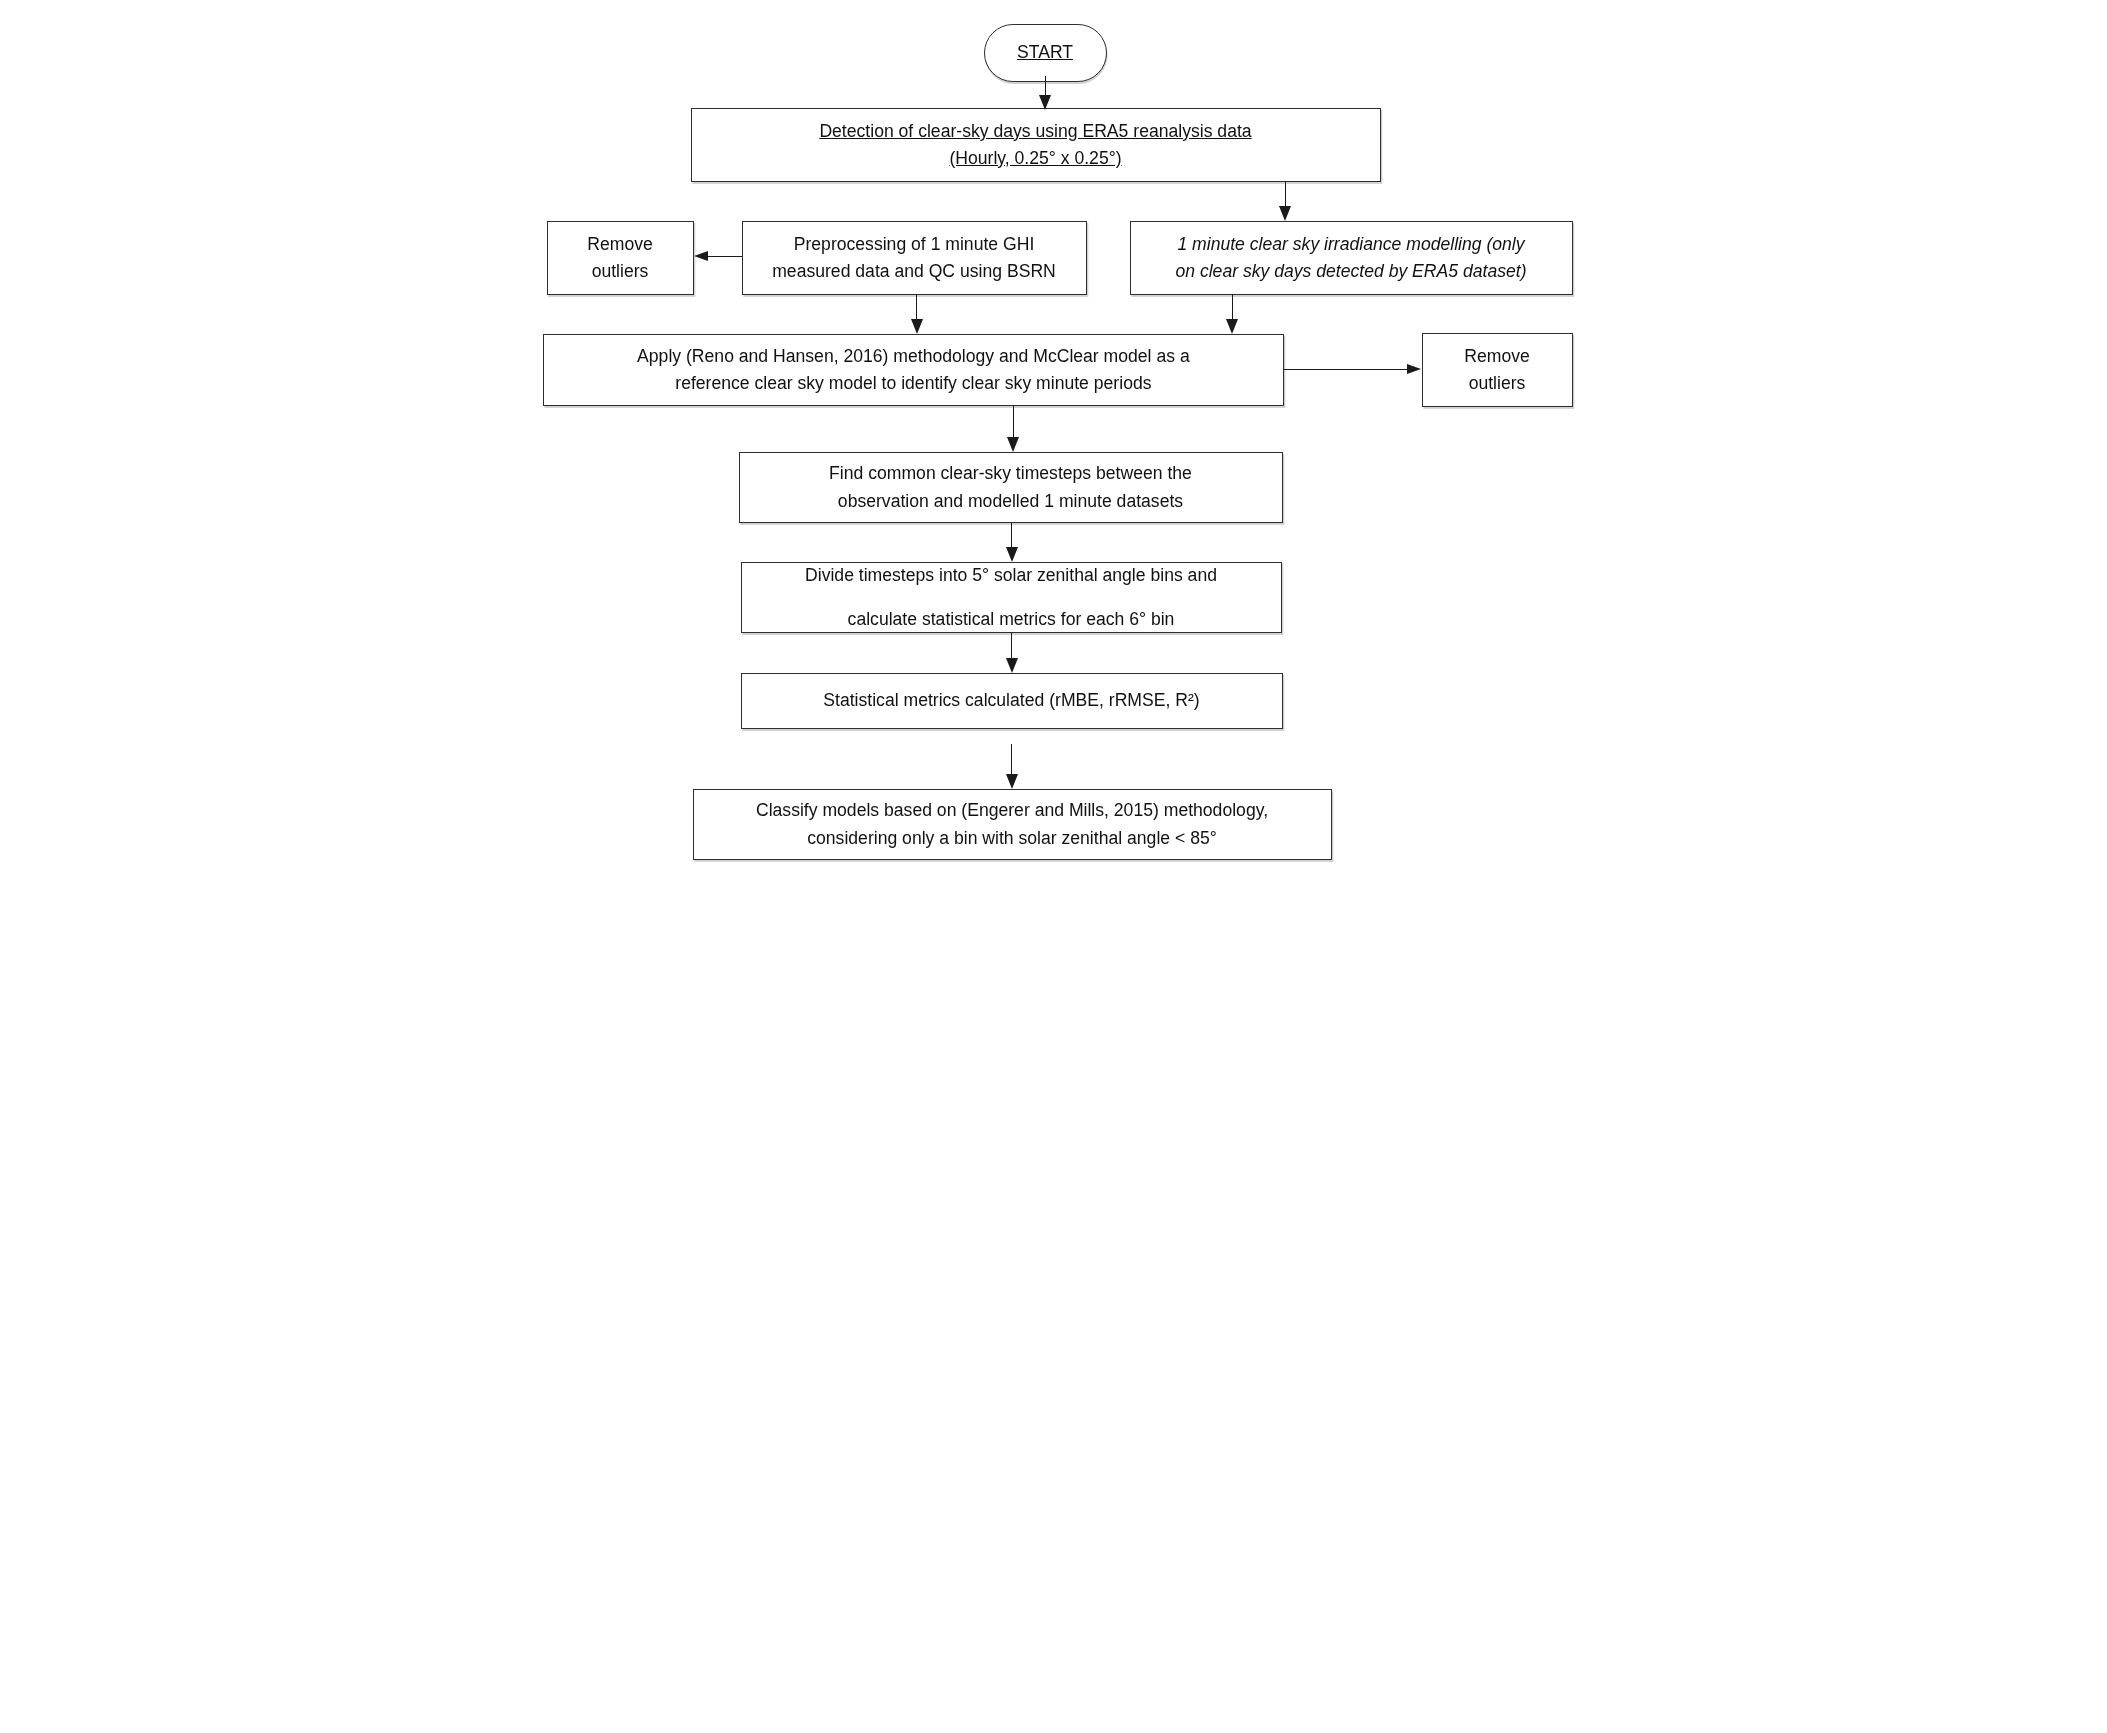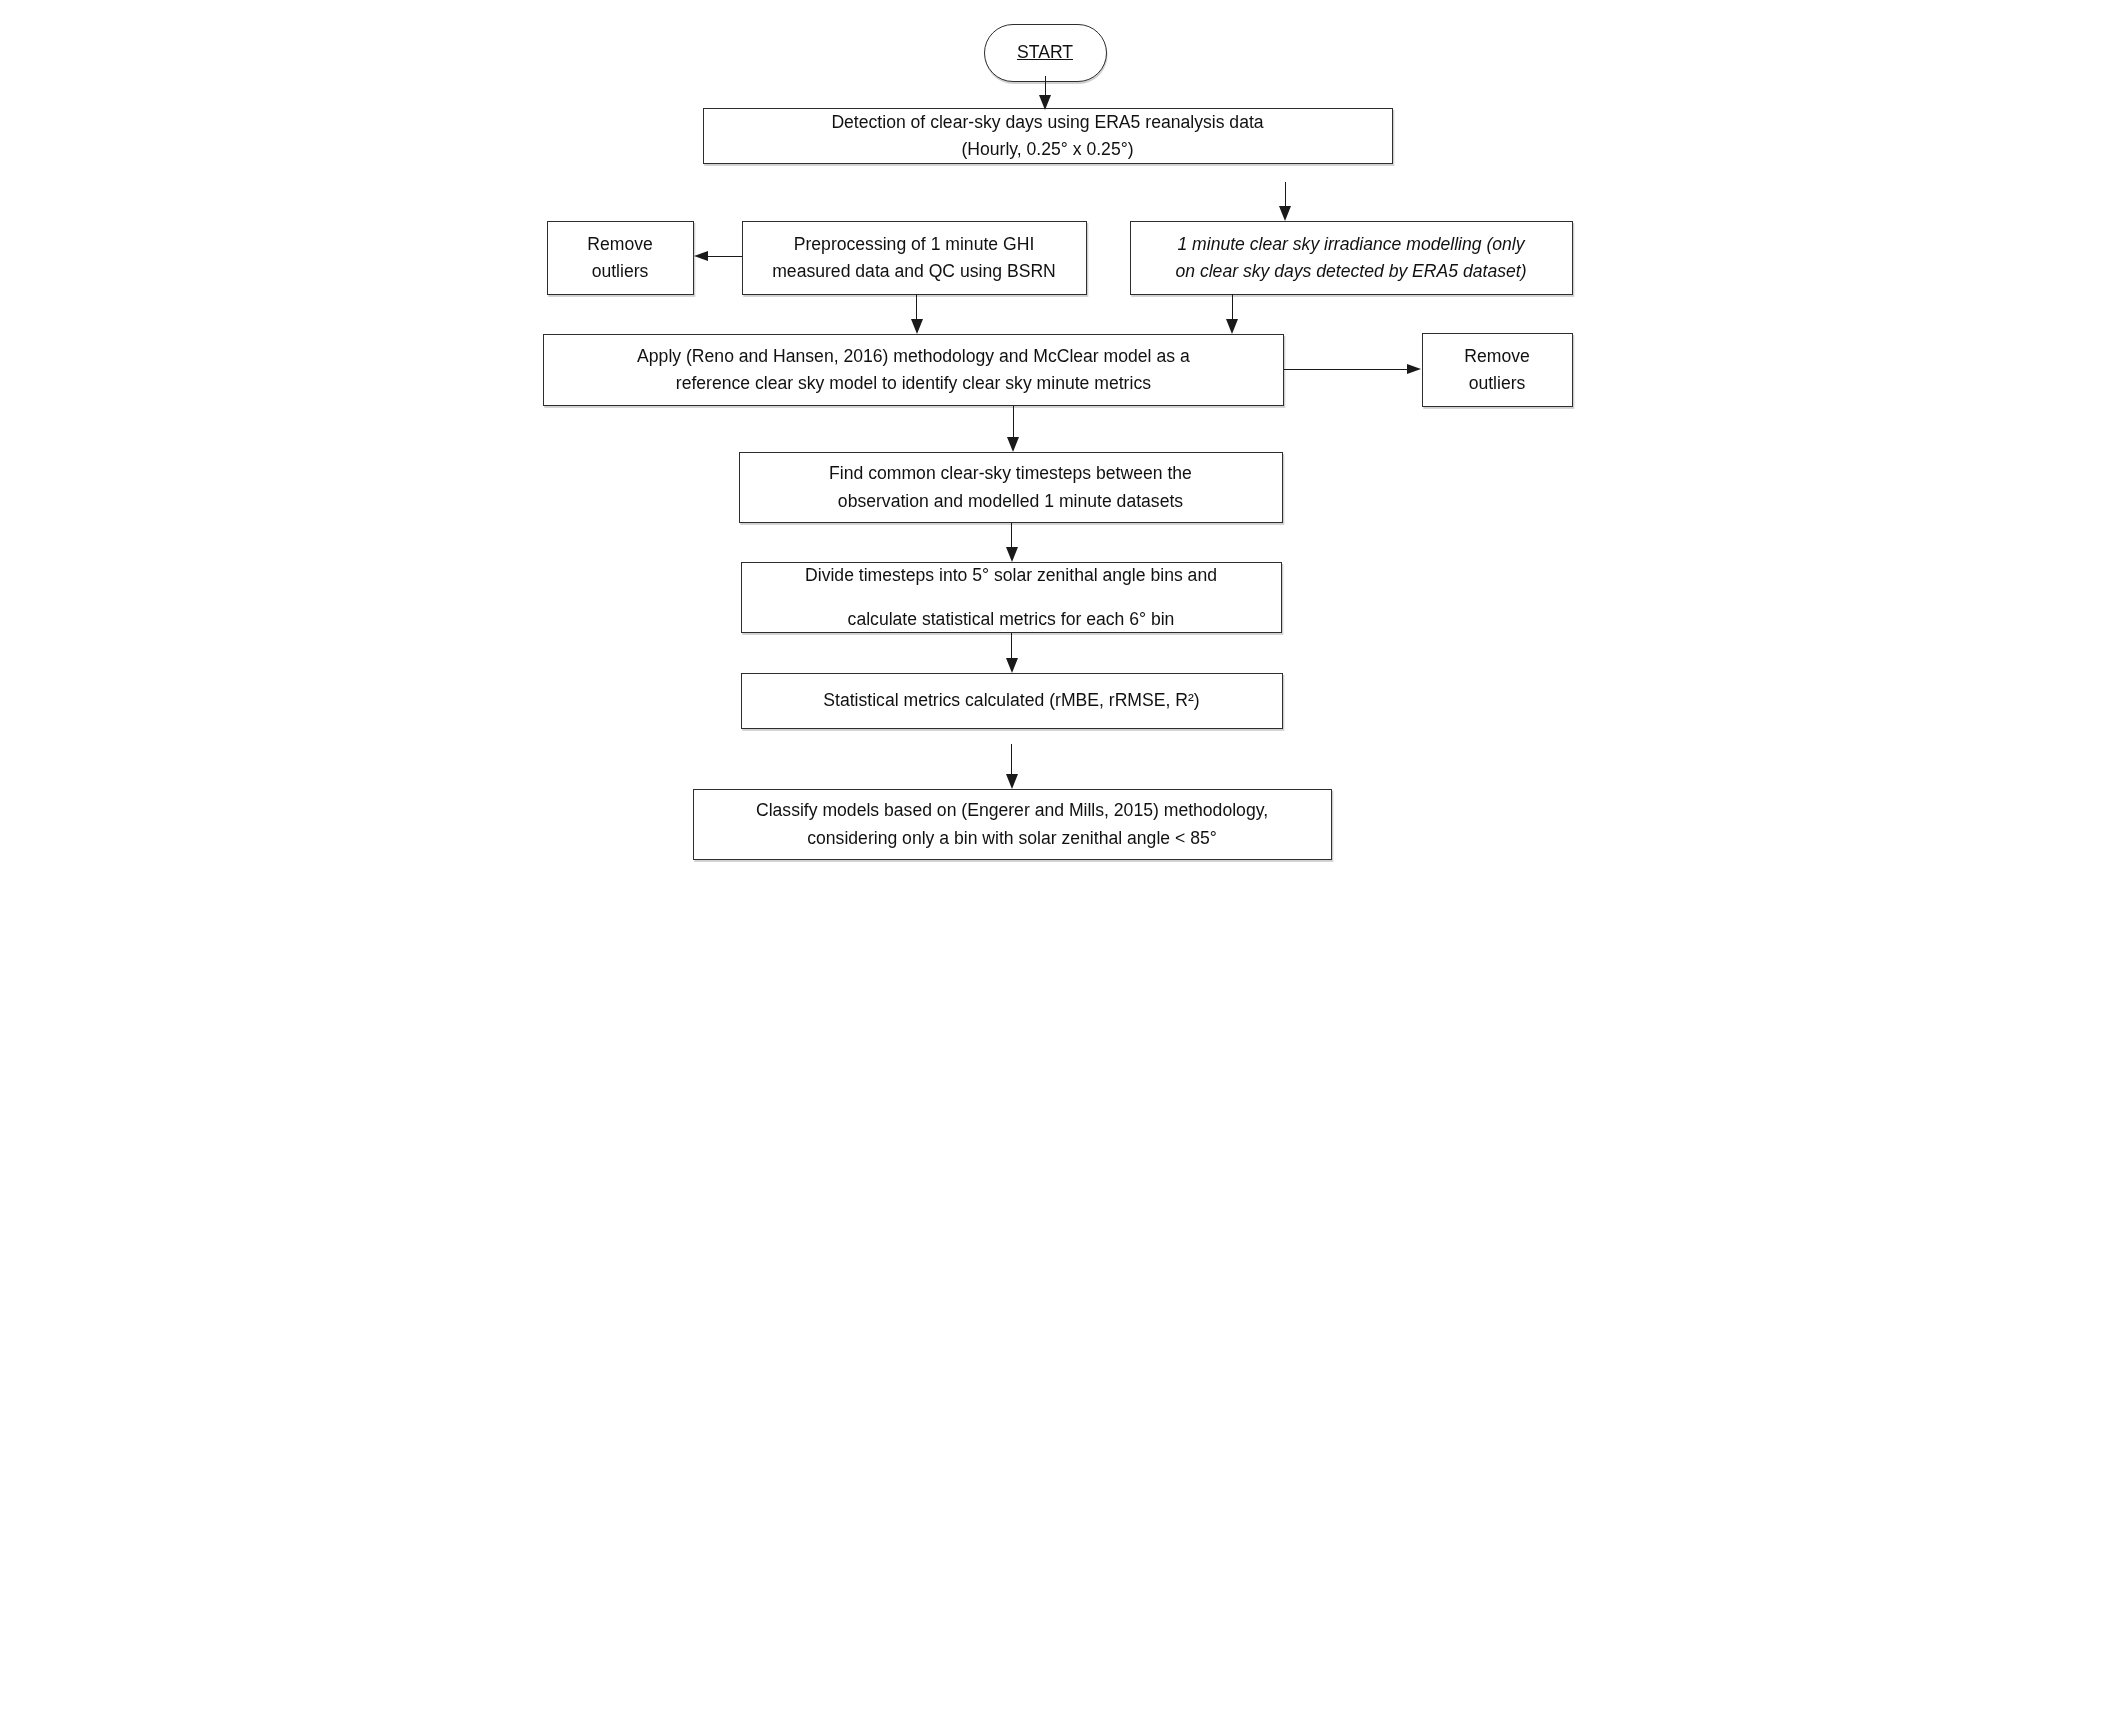--- a/index.html
+++ b/index.html
@@ -25,21 +25,21 @@
     font-size: 17.6px;
     line-height: 1.55;
     box-sizing: border-box;
     padding: 2.5px 6.3px;
   }
   .node.rounded { border-radius: 29px; box-shadow: 0.6px 1.9px 0 rgba(150,150,150,0.45); }
   .node span { display: block; white-space: nowrap; }
 
   
   #n-start      { left: 457px;  top: 24px;   width: 123px;  height: 58px; text-decoration: underline;  }
-  #n-detection  { left: 176px;  top: 108px;  width: 690px; height: 56px; }
+  #n-detection  { left: 164px;  top: 108px;  width: 690px; height: 74px; text-decoration: underline; }
   #n-ro-left    { left: 20px;   top: 221px;  width: 147px;  height: 74px; }
   #n-preproc    { left: 215px;  top: 221px;  width: 345px;  height: 74px; }
   #n-modelling  { left: 603px;  top: 221px;  width: 443px;  height: 74px; font-style: italic; }
   #n-apply      { left: 16.4px;   top: 334px;  width: 741px; height: 72px; }
   #n-ro-right   { left: 895px; top: 333px;  width: 151px;  height: 74px; }
   #n-findcommon { left: 212px;  top: 452px;  width: 544px;  height: 71px; }
   #n-divide     { left: 214px;  top: 562px;  width: 541px;  height: 71px; gap: 16px; }
   #n-metrics    { left: 214px;  top: 673px; width: 542px;  height: 56px; }
   #n-classify   { left: 166px;  top: 789px; width: 639px; height: 71px; }
 
@@ -97,21 +97,21 @@
     <span>measured data and QC using BSRN</span>
   </div>
 
   <div class="node" id="n-modelling">
     <span>1 minute clear sky irradiance modelling (only</span>
     <span>on clear sky days detected by ERA5 dataset)</span>
   </div>
 
   <div class="node" id="n-apply">
     <span>Apply (Reno and Hansen, 2016) methodology and McClear model as a</span>
-    <span>reference clear sky model to identify clear sky minute metrics</span>
+    <span>reference clear sky model to identify clear sky minute periods</span>
   </div>
 
   <div class="node" id="n-ro-right">
     <span>Remove</span>
     <span>outliers</span>
   </div>
 
   <div class="node" id="n-findcommon">
     <span>Find common clear-sky timesteps between the</span>
     <span>observation and modelled 1 minute datasets</span>

